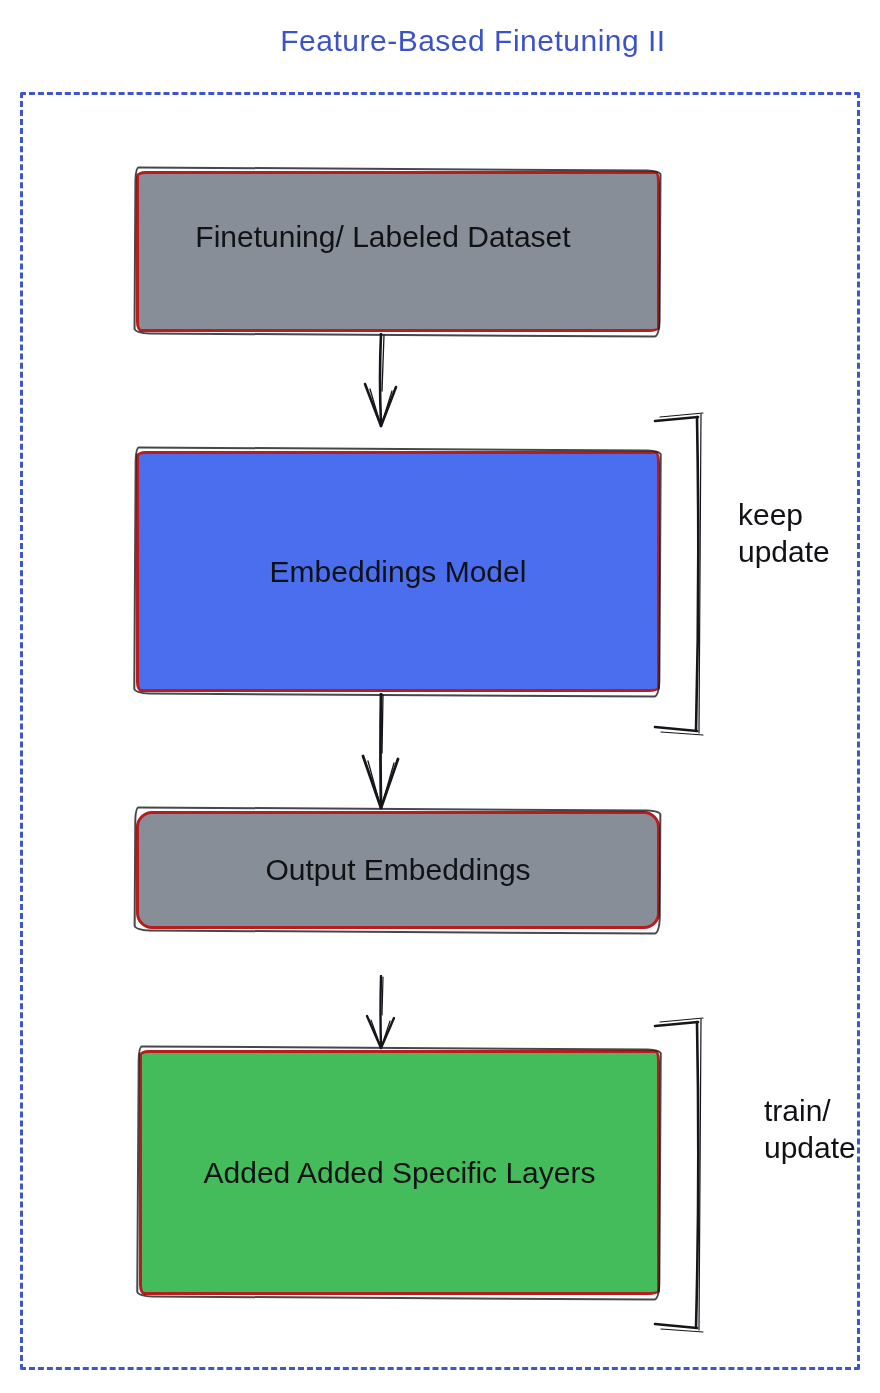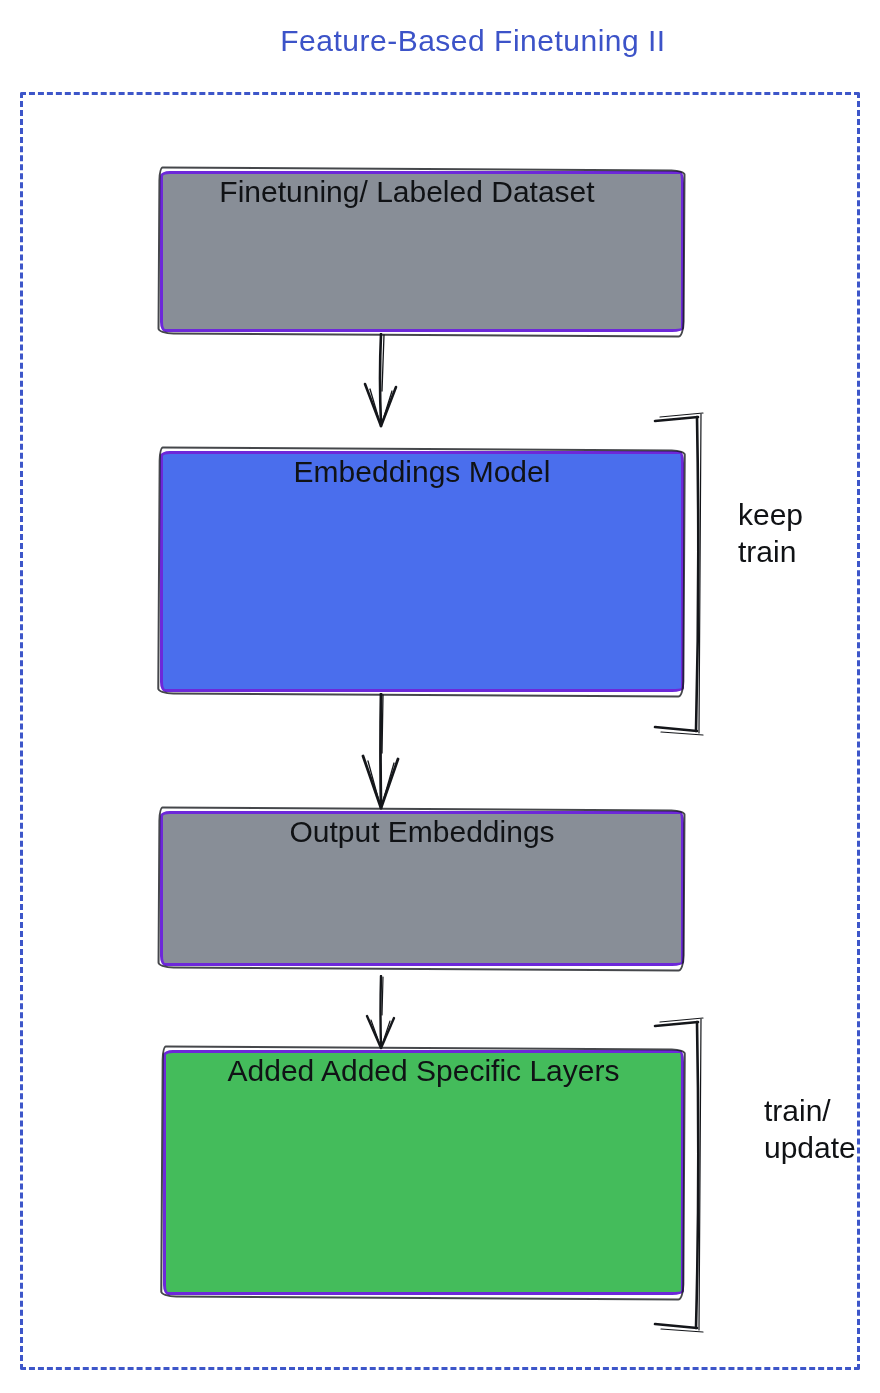--- a/index.html
+++ b/index.html
@@ -24,46 +24,45 @@
   .dotted-frame{
     position:absolute;
     left:20px;top:92px;
     width:834px;height:1272px;
     border:3px dashed #3d56c9;
     border-radius:2px;
   }
   .sketch-box{
     position:absolute;
     display:flex;
-    align-items:flex-start;
+    align-items:center;
     justify-content:center;
-    border:3px solid #6d28d9;
+    border:3px solid #b91c1c;
     border-radius:10px 4px 12px 5px / 5px 12px 4px 10px;
     box-sizing:border-box;
-    margin-left:24px;
   }
   .sketch-box::before{
     content:"";
     position:absolute;
     inset:-6px -4px -7px -5px;
     border:2px solid rgba(22,25,30,0.8);
     border-radius:4px 14px 6px 16px / 14px 5px 16px 6px;
     transform:rotate(0.35deg);
     pointer-events:none;
   }
   .box-label{
     font-size:30px;
     color:#101215;
     text-align:center;
     line-height:1.2;
   }
   .box-dataset{left:136px;top:171px;width:524px;height:161px;background:#888e97;}
   .box-dataset .box-label{padding-bottom:30px;padding-right:30px;}
   .box-pretrained{left:136px;top:451px;width:524px;height:241px;background:#4a6eed;}
-  .box-embeddings{left:136px;top:811px;width:524px;height:155px;background:#888e97;}
+  .box-embeddings{left:136px;top:811px;width:524px;height:118px;background:#888e97;border-radius:16px;}
   .box-tasklayers{left:139px;top:1050px;width:521px;height:245px;background:#44bc5b;}
   .arrow{position:absolute;}
   .arrow-1{left:350px;top:333px;}
   .arrow-2{left:350px;top:693px;}
   .arrow-3{left:350px;top:975px;}
   .bracket{position:absolute;}
   .bracket-1{left:648px;top:406px;}
   .bracket-2{left:648px;top:1012px;}
   .side-label{
     position:absolute;
@@ -105,21 +104,21 @@
 
   <svg class="bracket bracket-1" width="60" height="336" viewBox="0 0 60 336">
     <path d="M49,11 Q52,168 48,325" stroke-width="2.6"></path>
     <path d="M53,8 L51,327" stroke-width="1.2"></path>
     <path d="M50,11 L7,15" stroke-width="2.6"></path>
     <path d="M55,7 L12,11" stroke-width="1.2"></path>
     <path d="M49,325 L7,321" stroke-width="2.6"></path>
     <path d="M55,329 L13,326" stroke-width="1.2"></path>
   </svg>
   <div class="side-label side-label-frozen">keep
-train</div>
+update</div>
 
   <svg class="arrow arrow-2" width="62" height="118" viewBox="0 0 62 118">
     <path d="M31,1 Q30,58 31,113" stroke-width="2.8"></path>
     <path d="M33,2 L32,60" stroke-width="1.3"></path>
     <path d="M31,115 L13,63" stroke-width="2.8"></path>
     <path d="M31,115 L48,66" stroke-width="2.8"></path>
     <path d="M30,112 L18,68" stroke-width="1.3"></path>
     <path d="M32,112 L44,70" stroke-width="1.3"></path>
   </svg>
 

